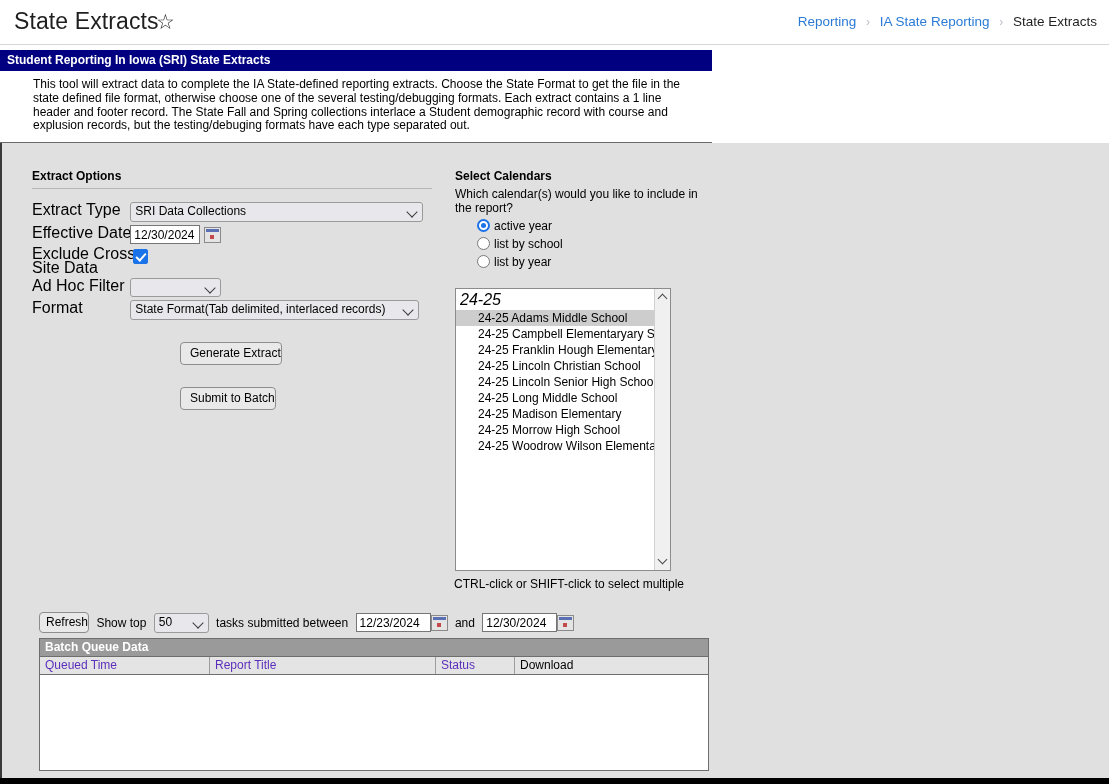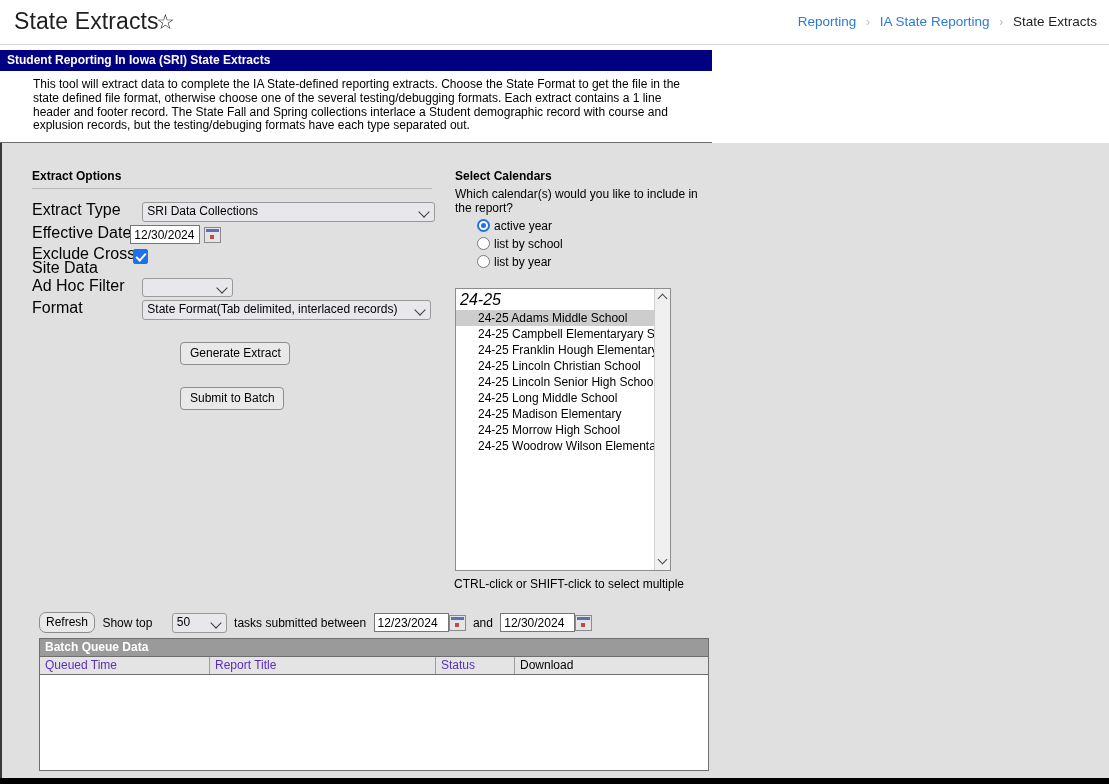--- a/index.html
+++ b/index.html
@@ -141,21 +141,20 @@
     font-family: "Liberation Sans", sans-serif;
     font-size: 12px;
     color: #000;
     background: #e8e8ec;
     border: 1px solid #9a9a9a;
     border-radius: 3px;
     padding: 1px 2px 2px 4px;
     box-sizing: border-box;
     -webkit-appearance: none;
     appearance: none;
-    margin-left: 12px;
   }
   .select-wrap {
     position: relative;
     display: inline-block;
   }
   .select-wrap .chev {
     position: absolute;
     right: 7px; top: 50%;
     width: 7px; height: 7px;
     margin-top: -4px;
@@ -221,21 +220,21 @@
     transform: rotate(42deg);
   }
 
   .btn {
     font-family: "Liberation Sans", sans-serif;
     font-size: 12px;
     color: #000;
     background: #e9e9e9;
     border: 1px solid #8d8d8d;
     border-radius: 4px;
-    padding: 3px 8px 4px 9px;
+    padding: 3px 0 4px 9px;
     cursor: pointer;
     white-space: nowrap;
   }
 
   
   #select-calendars {
     position: absolute;
     left: 453px; top: 26px;
     width: 250px;
   }
@@ -506,21 +505,21 @@
         </div>
       <div class="sb-arrow down">
           <span class="glyph"></span>
         </div>
     </div>
   </div>
 
   <div id="ctrl-hint">CTRL-click or SHIFT-click to select multiple</div>
 
   <div id="batch-toolbar">
-    <button class="btn" style="padding:2px 6px 3px 6px;border-radius:7px;">Refresh</button>
+    <button class="btn" style="padding:2px 0 3px 6px;">Refresh</button>
     <span class="tb-text">Show top</span>
     <span class="select-wrap">
       <select class="cb" style="width:55px;height:20px;">
         <option>50</option>
       </select>
       <span class="chev"></span>
     </span>
     <span class="tb-text">tasks submitted between</span>
     <input class="textbox" style="width: 75px; height: 19px;" value="12/23/2024"><span class="cal-icon"></span>
     <span class="tb-text">and</span>

